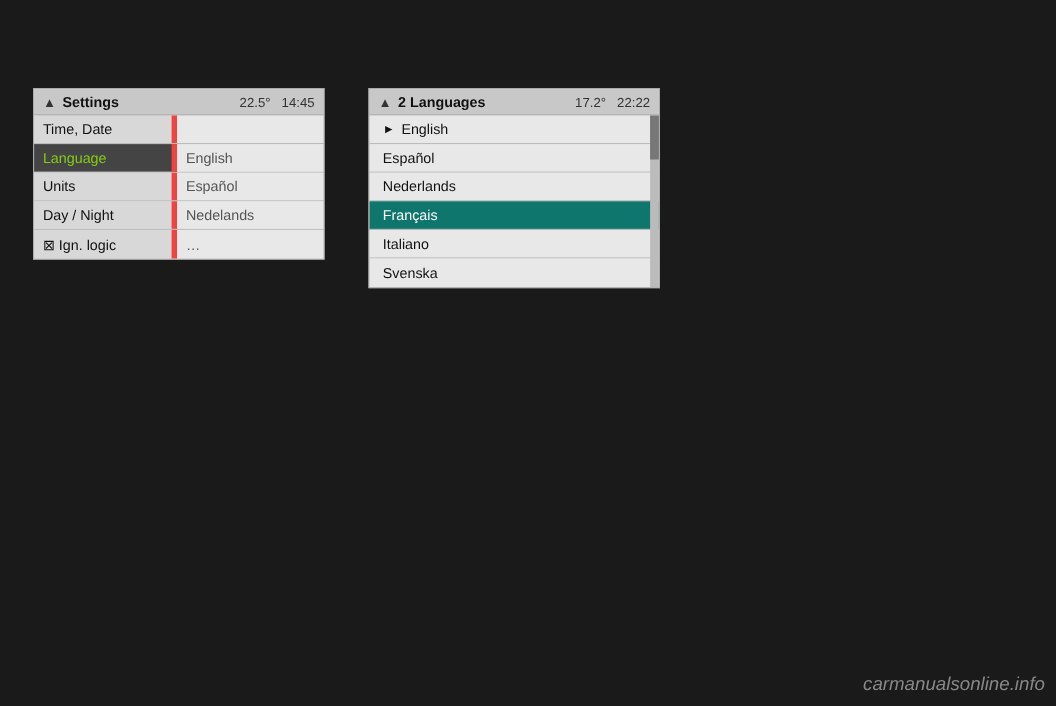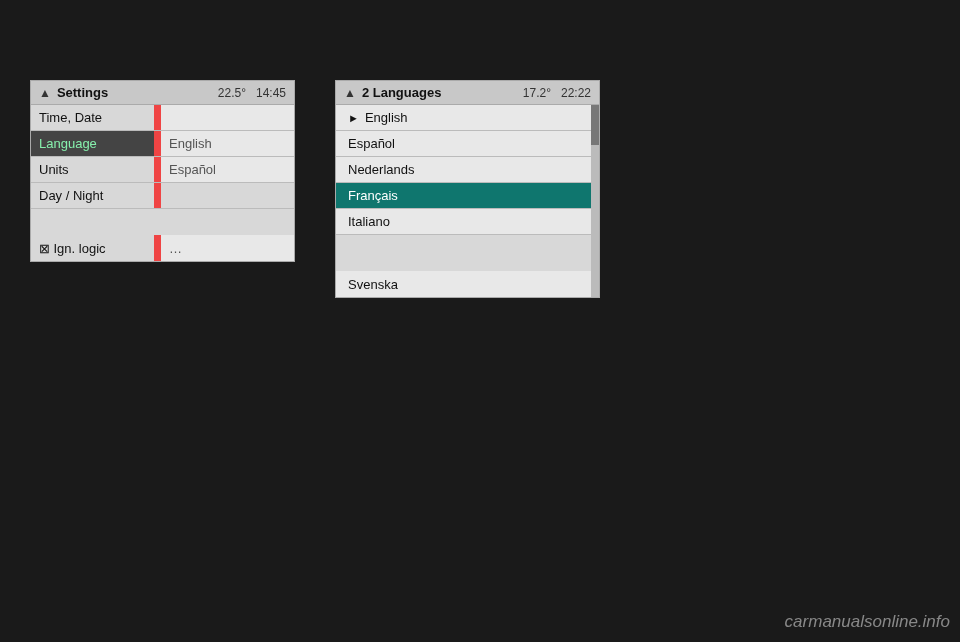--- a/index.html
+++ b/index.html
@@ -84,37 +84,36 @@
 
     .menu-row {
       display: flex;
       align-items: stretch;
       border-bottom: 1px solid #bbb;
       min-height: 26px;
     }
 
     .menu-row:last-child {
       border-bottom: none;
-      margin-top: 26px;
     }
 
     .menu-label {
       width: 130px;
       padding: 5px 8px;
       font-size: 13px;
       color: #111;
       display: flex;
       align-items: center;
-      border-right: 7px solid #ef4444;
+      border-right: 5px solid #ef4444;
       background-color: #d8d8d8;
     }
 
     .menu-label.active {
       background-color: #444;
-      color: #86efac;
+      color: #84cc16;
     }
 
     .menu-value {
       flex: 1;
       padding: 5px 8px;
       font-size: 13px;
       color: #555;
       display: flex;
       align-items: center;
       background-color: #e8e8e8;
@@ -136,21 +135,20 @@
       color: #111;
       border-bottom: 1px solid #bbb;
       display: flex;
       align-items: center;
       min-height: 26px;
       background-color: #e8e8e8;
     }
 
     .list-item:last-child {
       border-bottom: none;
-      margin-top: 36px;
     }
 
     .list-item.selected-item {
       background-color: #0f766e;
       color: #fff;
     }
 
     .list-item.current-item {
       
     }
@@ -240,20 +238,23 @@
         </div>
         <div class="menu-value">
           <span>Español</span>
         </div>
       </div>
 
       <div class="menu-row">
         <div class="menu-label">
           <span>Day / Night</span>
         </div>
+        <div class="menu-value">
+          <span>Nedelands</span>
+        </div>
       </div>
 
       <div class="menu-row">
         <div class="menu-label">
           <span>⊠ Ign. logic</span>
         </div>
         <div class="menu-value">
           <span>…</span>
         </div>
       </div>

